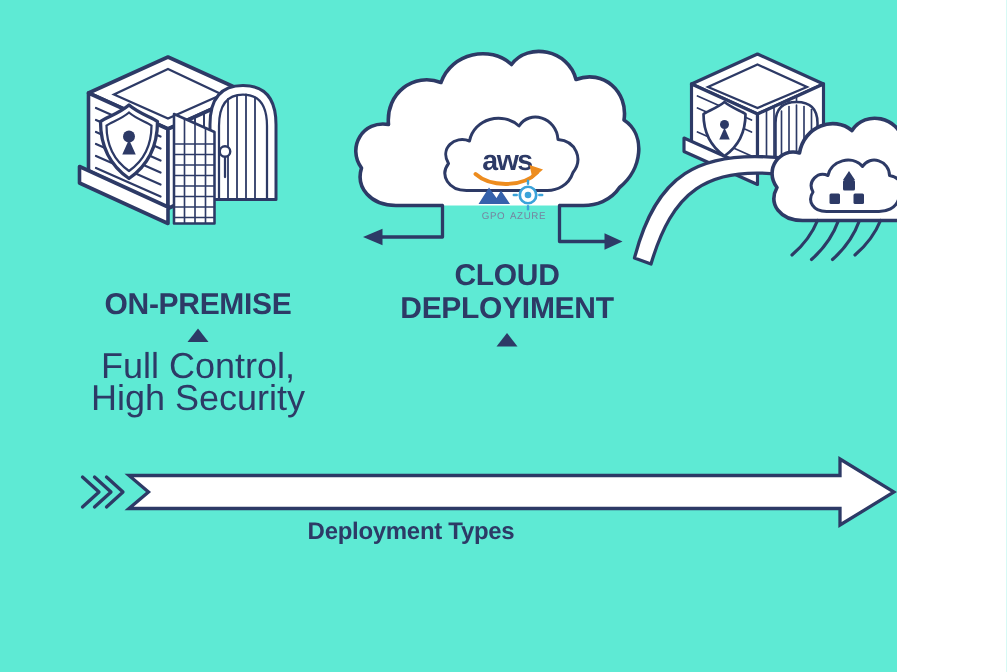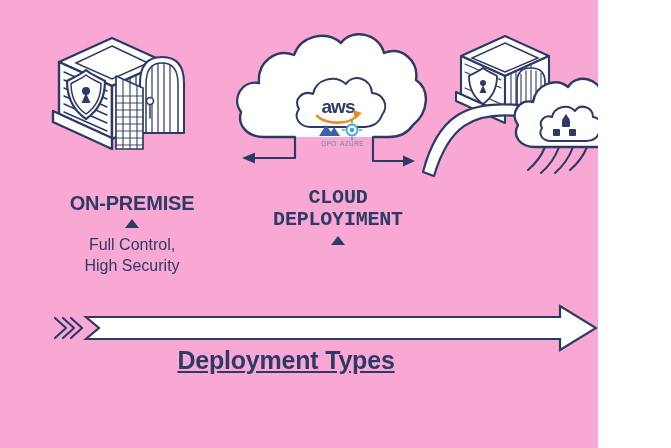--- a/index.html
+++ b/index.html
@@ -4,40 +4,40 @@
 <style>
   :root{
     --navy:#2d3a66;
     --orange:#ed8c1e;
     --gcp:#3661ab;
     --azure:#3ba3da;
   }
   html,body{margin:0;padding:0;background:#fff;}
   body{font-family:"Liberation Sans", sans-serif;}
   .canvas{
-    position:relative;width:598px;height:448px;background:#f9a8d4;overflow:hidden;
+    position:relative;width:598px;height:448px;background:#5eead4;overflow:hidden;
   }
   .canvas svg{position:absolute;left:0;top:0;}
   .col{position:absolute;width:200px;text-align:center;color:var(--navy);}
   .title{
     font-size:20px;line-height:22px;font-weight:bold;letter-spacing:-0.2px;
     white-space:pre-line;color:var(--navy);
   }
   .tri{
     width:0;height:0;margin:5px auto 6px auto;
     border-left:7px solid transparent;border-right:7px solid transparent;
     border-bottom:9px solid var(--navy);
   }
   .subtitle{
-    font-size:16px;line-height:21px;font-weight:normal;
+    font-size:24px;line-height:21px;font-weight:normal;
     white-space:pre-line;color:var(--navy);
   }
   .footer-label{
-    position:absolute;left:136px;top:346px;width:300px;text-align:center;
-    font-size:25px;font-weight:bold;letter-spacing:-0.2px;color:var(--navy);text-decoration:underline;
+    position:absolute;left:124px;top:346px;width:300px;text-align:center;
+    font-size:16px;font-weight:bold;letter-spacing:-0.2px;color:var(--navy);
   }
   .stroke{fill:none;stroke:var(--navy);stroke-width:2.4;stroke-linejoin:round;stroke-linecap:round;}
   .strokefill{fill:#ffffff;stroke:var(--navy);stroke-width:2.4;stroke-linejoin:round;}
   .thin{fill:none;stroke:var(--navy);stroke-width:1.5;stroke-linecap:round;}
   .hair{fill:none;stroke:var(--navy);stroke-width:0.9;}
   .navyfill{fill:var(--navy);stroke:none;}
 </style>
 </head>
 <body>
 
@@ -214,21 +214,21 @@
     </g>
   </svg>
 
   <div class="col" style="left:32px;top:192px;">
     <div class="title">ON-PREMISE</div>
     <div class="tri"></div>
     <div class="subtitle">Full Control,
 High Security</div>
   </div>
 
-  <div class="col" style="left:238px;top:187px;font-family:Liberation Mono, monospace;">
+  <div class="col" style="left:238px;top:173px;">
     <div class="title">CLOUD
 DEPLOYIMENT</div>
     <div class="tri"></div>
   </div>
 
 
   <div class="footer-label">Deployment Types</div>
 
 </div>
 

